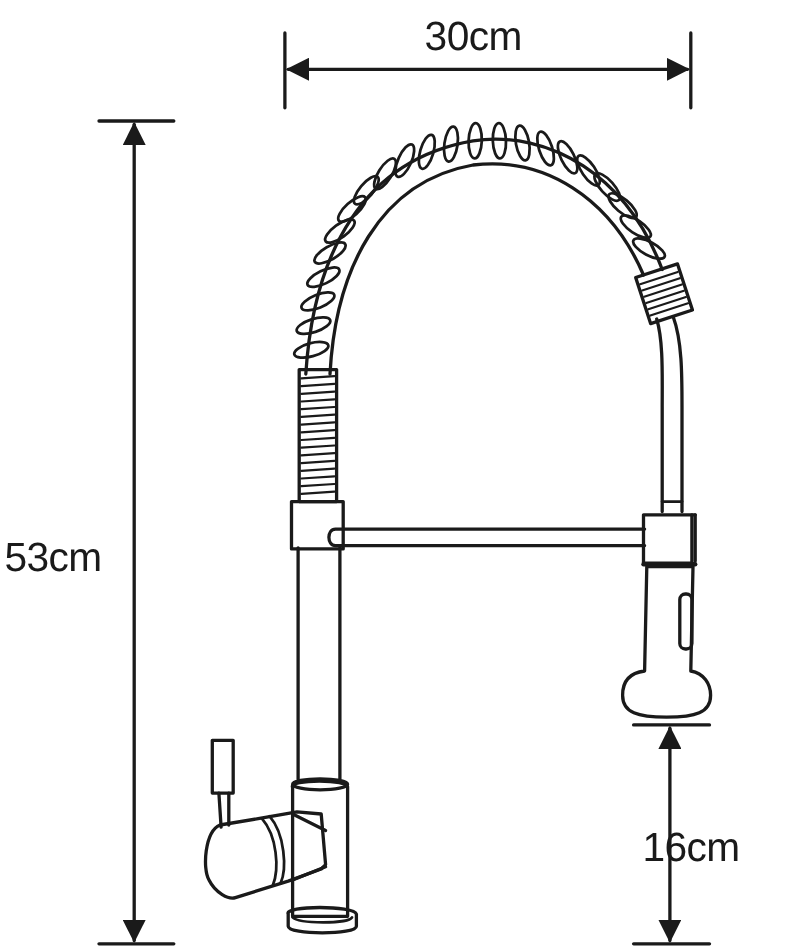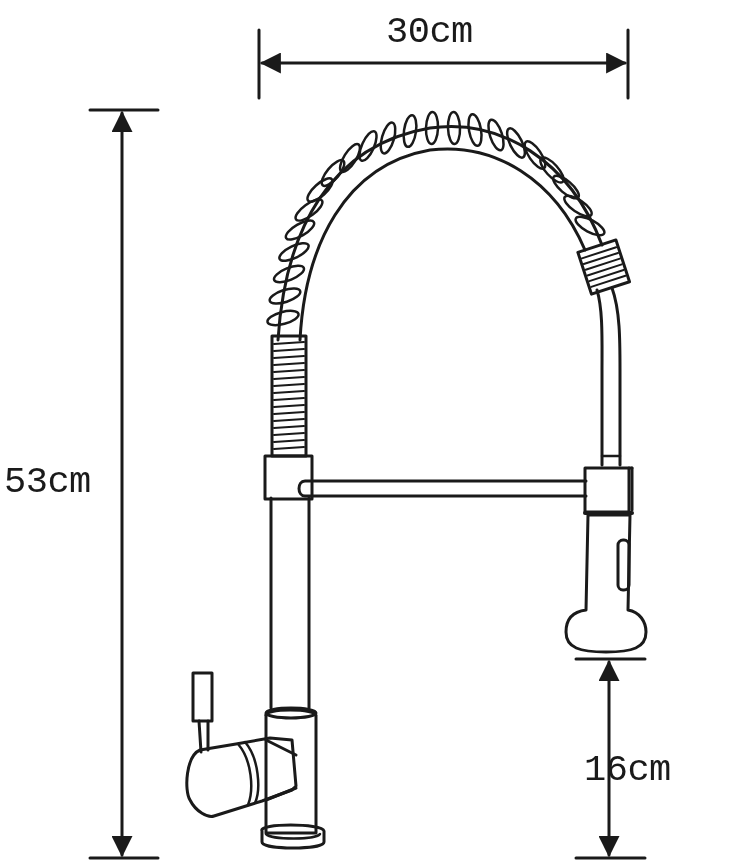--- a/index.html
+++ b/index.html
@@ -1,20 +1,20 @@
 <!DOCTYPE html>
 <html><head>
 <meta charset="utf-8">
 <style>
   html, body { margin:0; padding:0; background:#ffffff; }
   body { width:738px; height:865px; position:relative; overflow:hidden; font-family:"Liberation Sans", sans-serif; }
   #diagram { position:absolute; left:0; top:0; width:738px; height:865px; }
-  .label { position:absolute; color:#1a1a1a; font-family:Liberation Mono, monospace; font-size:37px; letter-spacing:-0.5px; line-height:1; white-space:nowrap; }
+  .label { position:absolute; color:#1a1a1a; font-family:Liberation Sans, sans-serif; font-size:37px; letter-spacing:-0.5px; line-height:1; white-space:nowrap; }
   #lbl-width { left:386px; top:14px; }
-  #lbl-height { left:4px; top:464px; }
+  #lbl-height { left:4px; top:488px; }
   #lbl-spout { left:584px; top:752px; }
   .ln { stroke:#1a1a1a; fill:none; stroke-linecap:round; stroke-linejoin:round; }
 </style>
 </head>
 <body>
 
 <svg id="diagram" viewBox="0 0 738 865" xmlns="http://www.w3.org/2000/svg">
   <defs>
     <marker id="arr" viewBox="0 0 10 10" refX="9" refY="5" markerWidth="7" markerHeight="7" orient="auto-start-reverse">
       <path d="M0,0 L10,5 L0,10 z" fill="#1a1a1a"></path>

